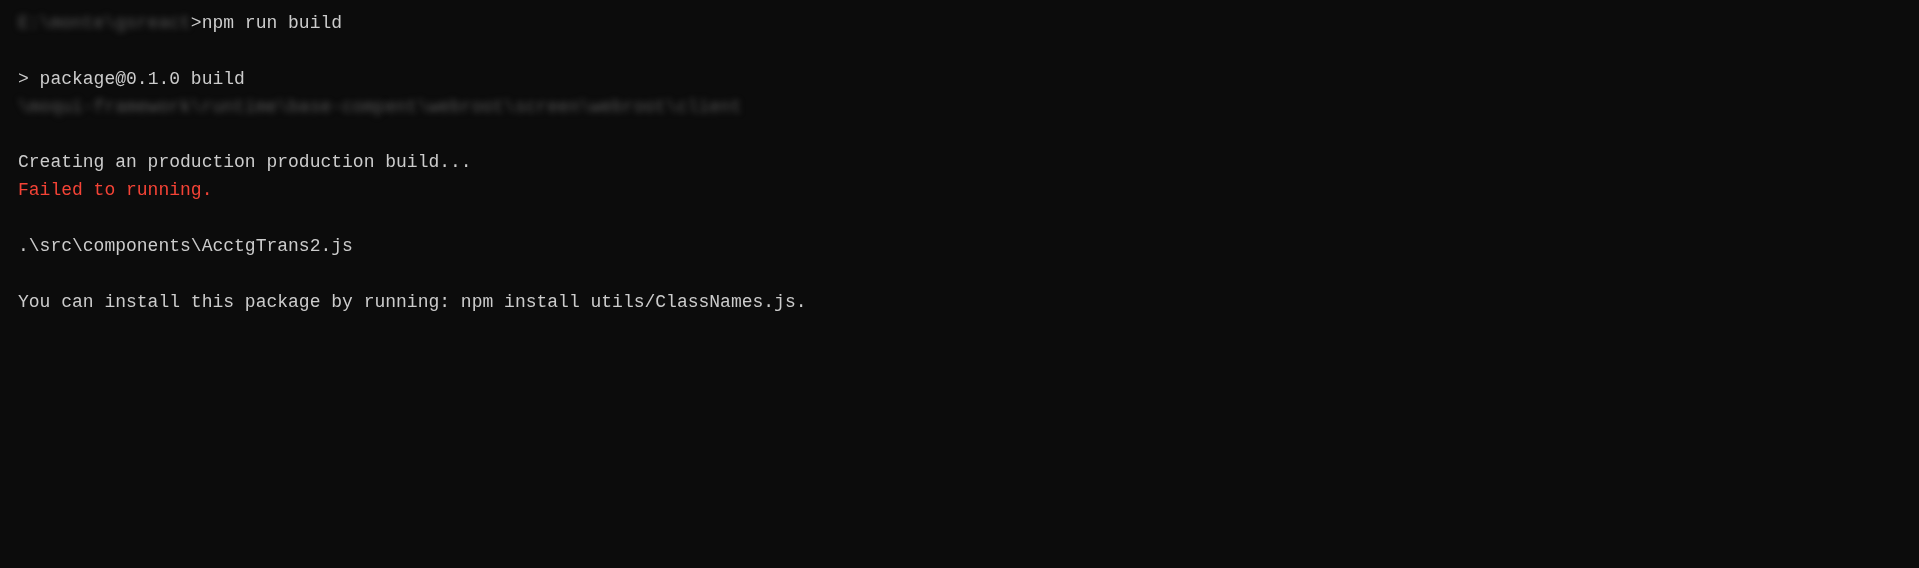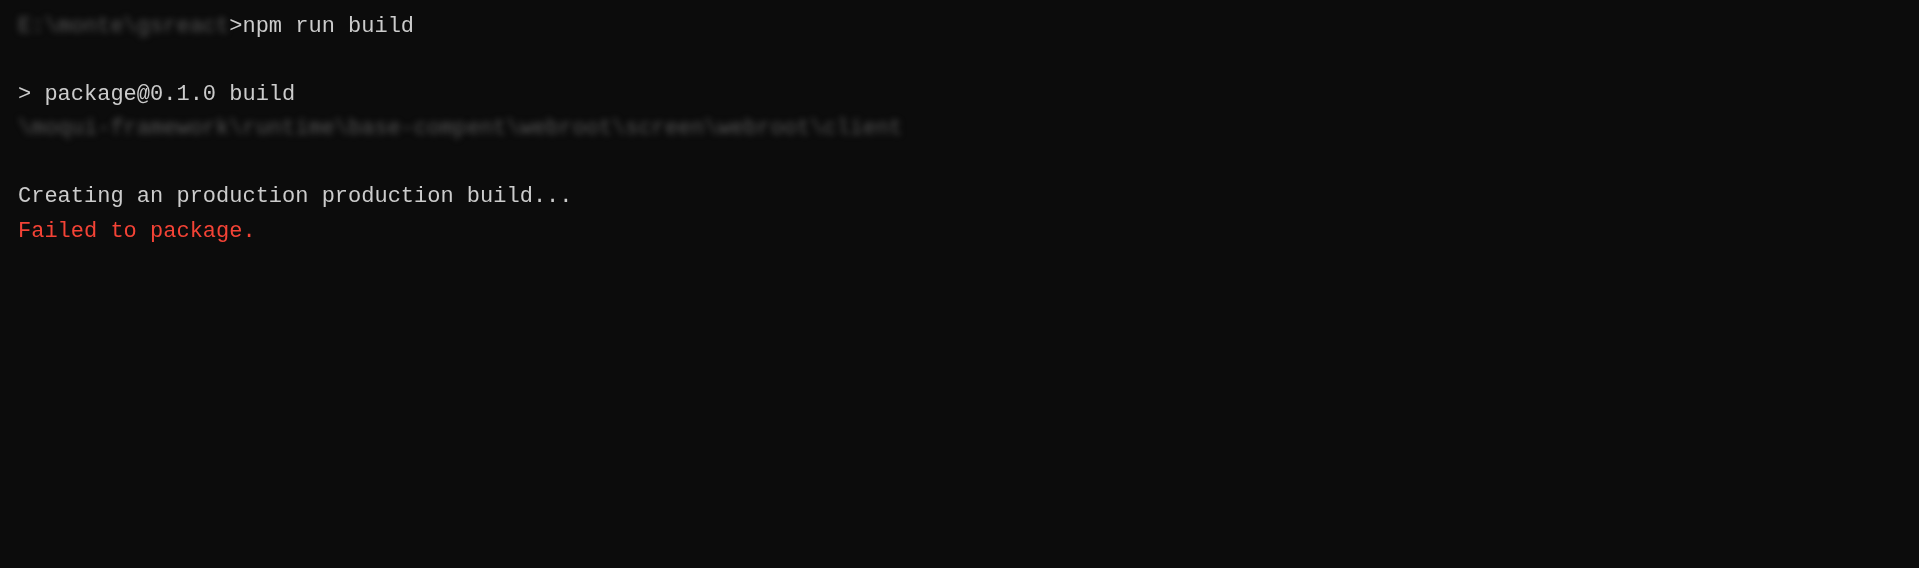--- a/index.html
+++ b/index.html
@@ -15,21 +15,21 @@
       overflow: hidden;
       font-family: 'Courier New', Courier, monospace;
     }
 
     .terminal {
       width: 100%;
       height: 100%;
       background-color: #0c0c0c;
       padding: 10px 18px;
       color: #cccccc;
-      font-size: 22px;
+      font-size: 18px;
       line-height: 1.55;
       overflow: hidden;
     }
 
     .line {
       display: block;
       white-space: pre;
     }
 
     .prompt-blurred {
@@ -62,26 +62,28 @@
 
   <span class="line"><span class="text-normal">&gt; </span><span class="text-normal">package@0.1.0 build</span></span>
 
 
   <span class="line"><span class="prompt-blurred">\moqui-framework\runtime\base-comp</span><span class="prompt-blurred">ent\webroot\screen\webroot\client</span></span>
 
   <span class="empty-line"></span>
 
   <span class="line"><span class="text-normal">Creating an production production build...</span></span>
 
-  <span class="line"><span class="text-red">Failed to package.</span></span>
+  <span class="line"><span class="text-red">Failed to running.</span></span>
 
   <span class="empty-line"></span>
 
+  <span class="line"><span class="text-normal">.\src\components\AcctgTrans2.js</span></span>
 
 
   <span class="empty-line"></span>
 
+  <span class="line"><span class="text-normal">You can install this package by running: npm install utils/ClassNames.js.</span></span>
 
   <span class="empty-line"></span>
   <span class="empty-line"></span>
 
 
 </div>
 
 </body></html>

